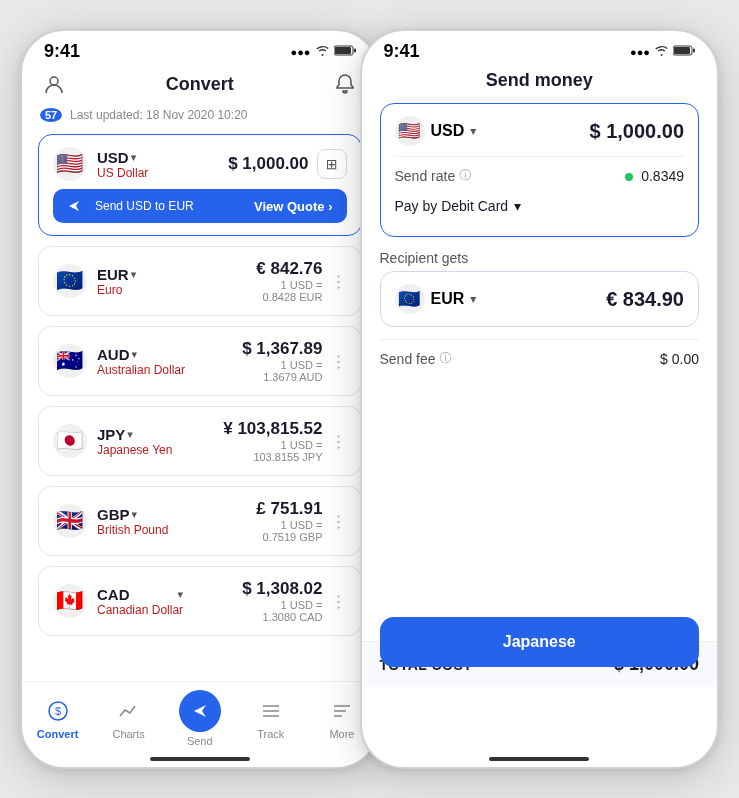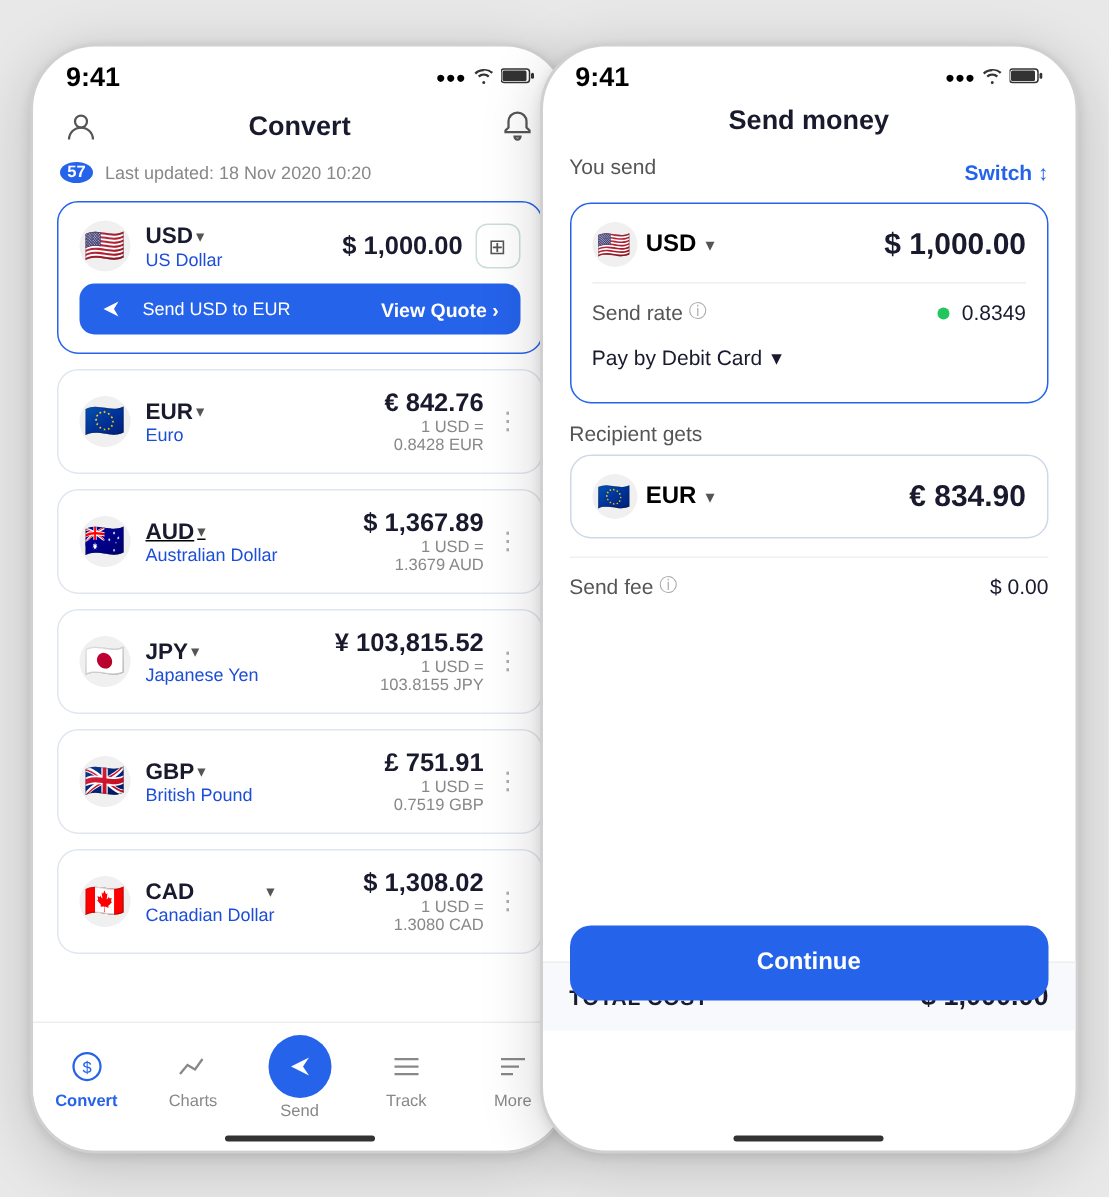--- a/index.html
+++ b/index.html
@@ -143,21 +143,21 @@
       font-size: 22px;
       background: #f0f0f0;
     }
     .currency-code {
       font-weight: 700;
       font-size: 15px;
       color: #1a1a2e;
     }
     .currency-name {
       font-size: 12px;
-      color: #1d4ed8;
+      color: #b91c1c;
     }
     .currency-amount {
       font-size: 17px;
       font-weight: 600;
       color: #1a1a2e;
     }
     .currency-rate {
       font-size: 11px;
       color: #888;
       text-align: right;
@@ -492,21 +492,21 @@
             <span class="more-icon">⋮</span>
           </div>
         </div>
       </div>
 
       <div class="currency-card">
         <div class="currency-row">
           <div class="currency-left">
             <div class="flag-circle">🇦🇺</div>
             <div>
-              <div style="display:flex;align-items:center;gap:2px;text-decoration:underline;">
+              <div style="display:flex;align-items:center;gap:2px;">
                 <span class="currency-code">AUD</span>
                 <span style="font-size:11px;color:#555;">▾</span>
               </div>
               <div class="currency-name">Australian Dollar</div>
             </div>
           </div>
           <div class="currency-right">
             <div style="text-align:right;">
               <div class="currency-amount">$ 1,367.89</div>
               <div class="currency-rate">1 USD =<br>1.3679 AUD</div>
@@ -653,24 +653,20 @@
         </span>
       </div>
     </div>
 
     <div style="text-align:center; padding: 4px 18px 12px;">
       <span style="font-size:18px;font-weight:600;color:#1a1a2e;">Send money</span>
     </div>
 
     <div class="right-content">
 
-      <div class="section-header">
-        <span class="section-label">You send</span>
-        <span class="switch-btn">Switch ↕</span>
-      </div>
       <div class="amount-card">
         <div class="amount-row">
           <div class="currency-select">
             <div class="flag-circle" style="width:30px;height:30px;font-size:18px;">🇺🇸</div>
             <span class="currency-select-text">USD</span>
             <span style="font-size:12px;color:#555;">▾</span>
           </div>
           <span class="amount-value">$ 1,000.00</span>
         </div>
 
@@ -715,18 +711,18 @@
         <span class="info-value">$ 0.00</span>
       </div>
     </div>
 
     <div class="total-cost-bar">
       <span class="total-label">TOTAL COST</span>
       <span class="total-value">$ 1,000.00</span>
     </div>
 
     <div class="continue-btn">
-      <span>Continue</span>
+      <span>Japanese</span>
     </div>
 
     <div class="home-indicator"></div>
   </div>
 </div>
 
 </body></html>

